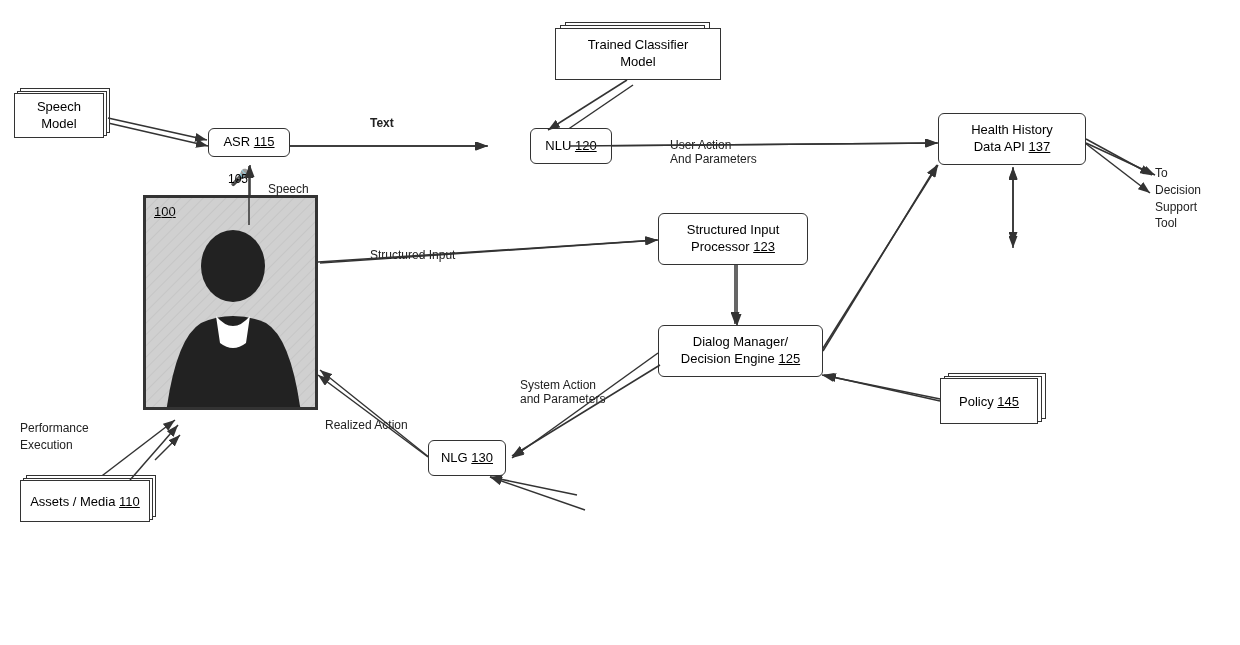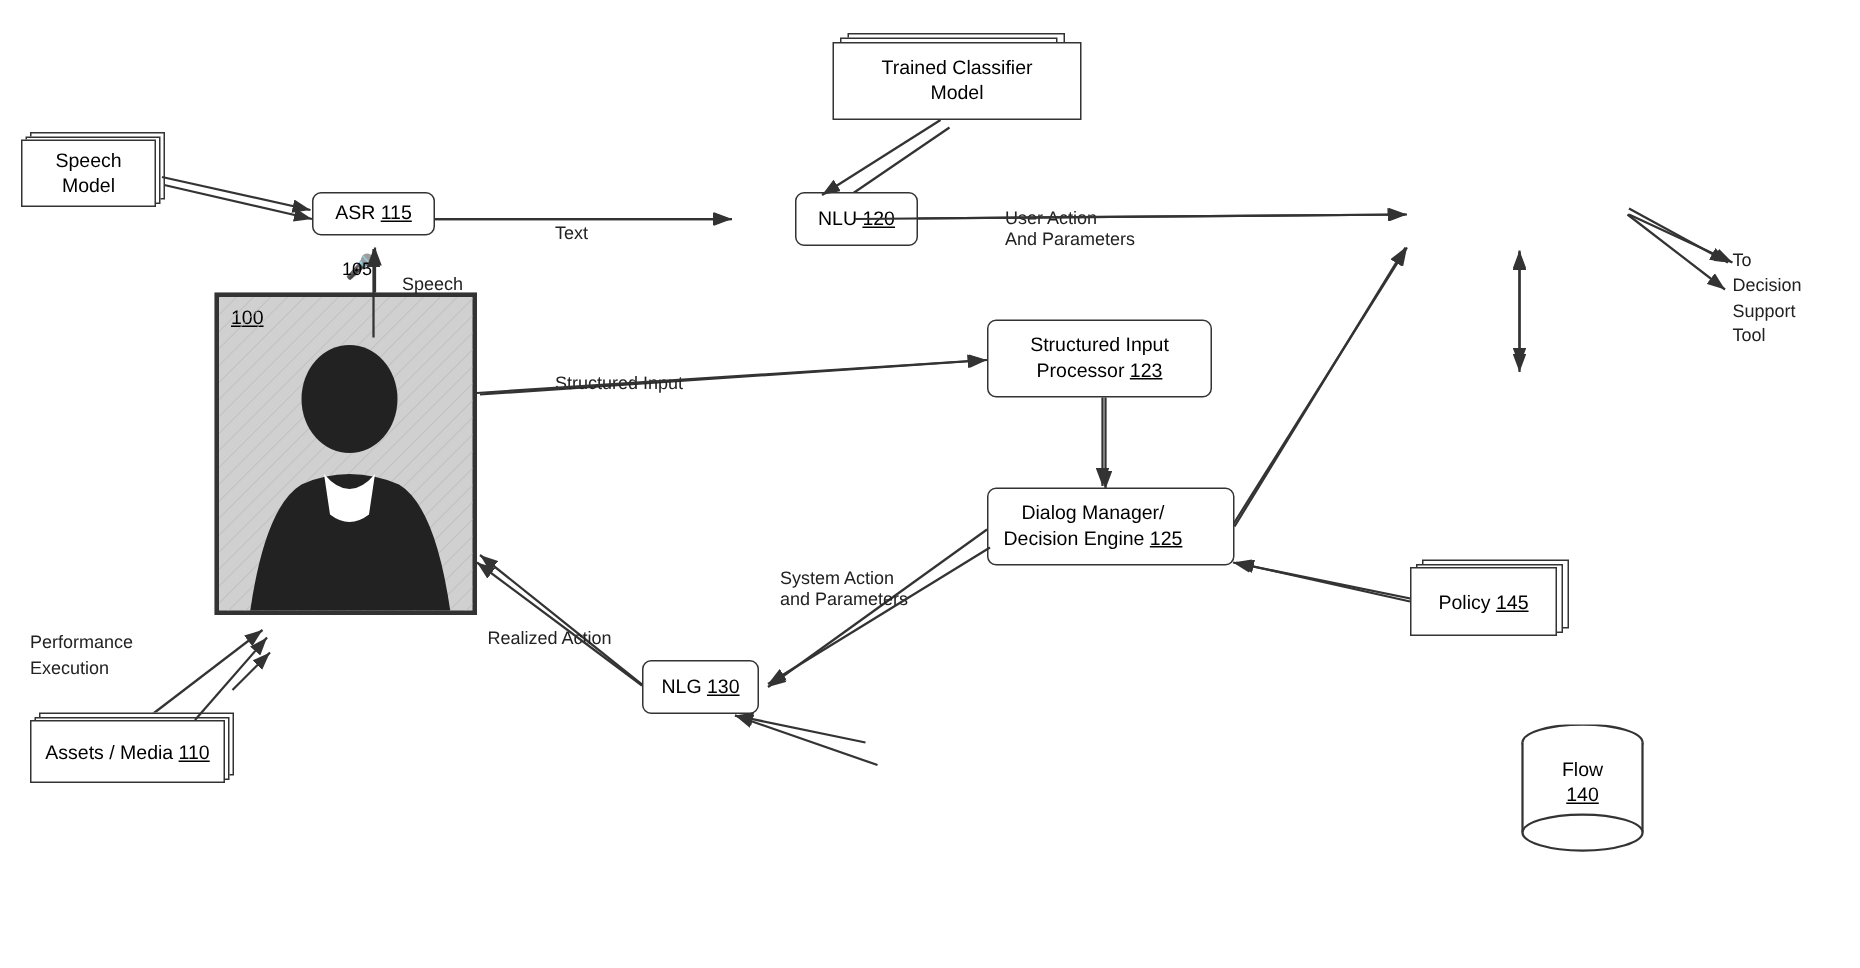--- a/index.html
+++ b/index.html
@@ -147,42 +147,45 @@
       <ellipse cx="87" cy="68" rx="32" ry="36" fill="#222"></ellipse>
 
       <path d="M20 215 Q30 140 55 125 Q70 118 87 118 Q104 118 120 125 Q145 140 155 215 Z" fill="#222"></path>
 
       <path d="M70 118 Q87 138 104 118 L100 145 Q87 155 74 145 Z" fill="#fff"></path>
     </svg>
   </div>
 
   <div class="label" style="left:268px; top:182px; font-size:12px;">Speech</div>
 
-  <div class="label" style="left:370px; top:148px; font-size:12px;">Text</div>
+  <div class="label" style="left:370px; top:116px; font-size:12px;font-weight:bold;">Text</div>
 
   <div class="box box-rounded" style="left:658px; top:213px; width:150px; height:52px; display:flex; align-items:center; justify-content:center;">
     <span style="text-align:center; line-height:1.3;">Structured Input<br>Processor <span class="underline">123</span></span>
   </div>
 
   <div class="label" style="left:370px; top:248px; font-size:12px;">Structured Input</div>
 
   <div class="label" style="left:670px; top:138px; font-size:12px; text-align:left;">User Action<br>And Parameters</div>
 
-  <div class="box box-rounded" style="left:658px; top:325px; width:165px; height:52px; display:flex; align-items:center; ">
+  <div class="box box-rounded" style="left:658px; top:325px; width:165px; height:52px; display:flex; align-items:center; justify-content:center;">
     <span style="text-align:center; line-height:1.3;">Dialog Manager/<br>Decision Engine <span class="underline">125</span></span>
   </div>
 
   <div class="label" style="left:520px; top:378px; font-size:12px; text-align:left;">System Action<br>and Parameters</div>
 
   <div class="box box-rounded" style="left:428px; top:440px; width:78px; height:36px; display:flex; align-items:center; justify-content:center;">
     <span>NLG <span class="underline">130</span></span>
   </div>
 
   <div class="label" style="left:325px; top:418px; font-size:12px;">Realized Action</div>
 
+  <div class="box box-rounded" style="left:938px; top:113px; width:148px; height:52px; display:flex; align-items:center; justify-content:center;">
+    <span style="text-align:center; line-height:1.3;">Health History<br>Data API <span class="underline">137</span></span>
+  </div>
 
   <div class="label" style="left:1155px; top:165px; font-size:12px; text-align:left; line-height:1.4;">To<br>Decision<br>Support<br>Tool</div>
 
   <svg style="position:absolute;top:0;left:0;width:1240px;height:645px;pointer-events:none;">
     <line x1="1086" y1="139" x2="1152" y2="175" stroke="#333" stroke-width="1.5" marker-end="url(#arrowhead2)"></line>
     <defs>
       <marker id="arrowhead2" markerWidth="8" markerHeight="6" refX="8" refY="3" orient="auto">
         <polygon points="0 0, 8 3, 0 6" fill="#333"></polygon>
       </marker>
     </defs>
@@ -190,32 +193,20 @@
 
 
   <div style="position:absolute; left:940px; top:378px;">
     <div style="position:absolute; left:8px; top:-5px; width:98px; height:46px; border:1.5px solid #333; background:#fff;"></div>
     <div style="position:absolute; left:4px; top:-2px; width:98px; height:46px; border:1.5px solid #333; background:#fff;"></div>
     <div style="position:absolute; left:0; top:0; width:98px; height:46px; border:1.5px solid #333; background:#fff; display:flex; align-items:center; justify-content:center; font-size:13px; text-align:center;">
       <span>Policy <span class="underline">145</span></span>
     </div>
   </div>
 
-  <div class="cylinder" style="position:absolute; left:1010px; top:483px; width:90px;">
-    <svg width="90" height="85" viewBox="0 0 90 85">
-      <ellipse cx="45" cy="12" rx="40" ry="12" fill="#fff" stroke="#333" stroke-width="1.5"></ellipse>
-      <rect x="5" y="12" width="80" height="60" fill="#fff" stroke="#333" stroke-width="0"></rect>
-      <line x1="5" y1="12" x2="5" y2="72" stroke="#333" stroke-width="1.5"></line>
-      <line x1="85" y1="12" x2="85" y2="72" stroke="#333" stroke-width="1.5"></line>
-      <ellipse cx="45" cy="72" rx="40" ry="12" fill="#fff" stroke="#333" stroke-width="1.5"></ellipse>
-    </svg>
-    <div style="position:absolute; top:22px; left:0; width:90px; text-align:center; font-size:13px; line-height:1.3;">
-      <span>Flow<br><span class="underline">140</span></span>
-    </div>
-  </div>
 
   <div style="position:absolute; left:20px; top:480px;">
     <div style="position:absolute; left:6px; top:-5px; width:130px; height:42px; border:1.5px solid #333; background:#fff;"></div>
     <div style="position:absolute; left:3px; top:-2px; width:130px; height:42px; border:1.5px solid #333; background:#fff;"></div>
     <div style="position:absolute; left:0; top:0; width:130px; height:42px; border:1.5px solid #333; background:#fff; display:flex; align-items:center; justify-content:center; font-size:13px; text-align:left;">
       <span>Assets / Media <span class="underline">110</span></span>
     </div>
   </div>
 
   <div class="label" style="left:20px; top:420px; font-size:12px; text-align:left; line-height:1.4;">Performance<br>Execution</div>

